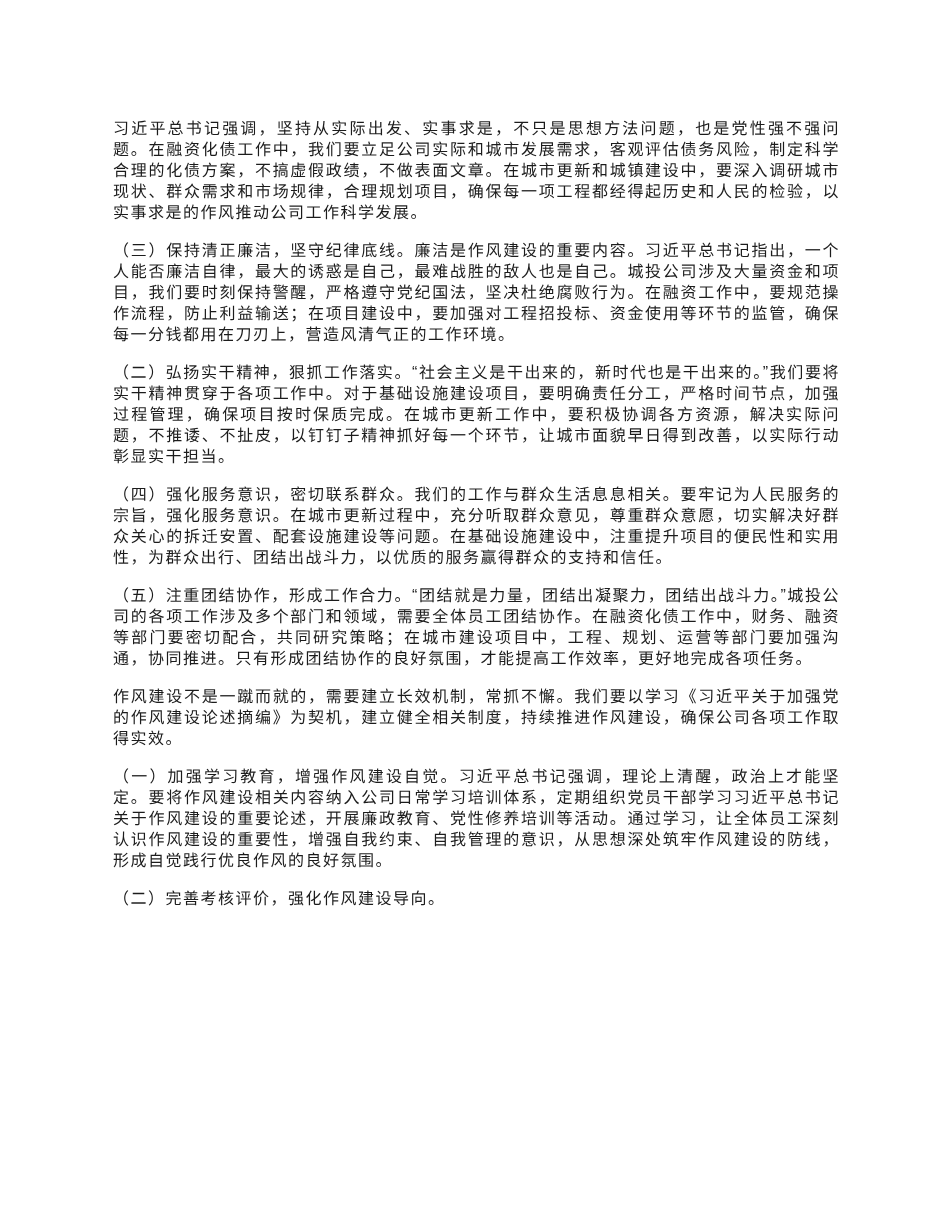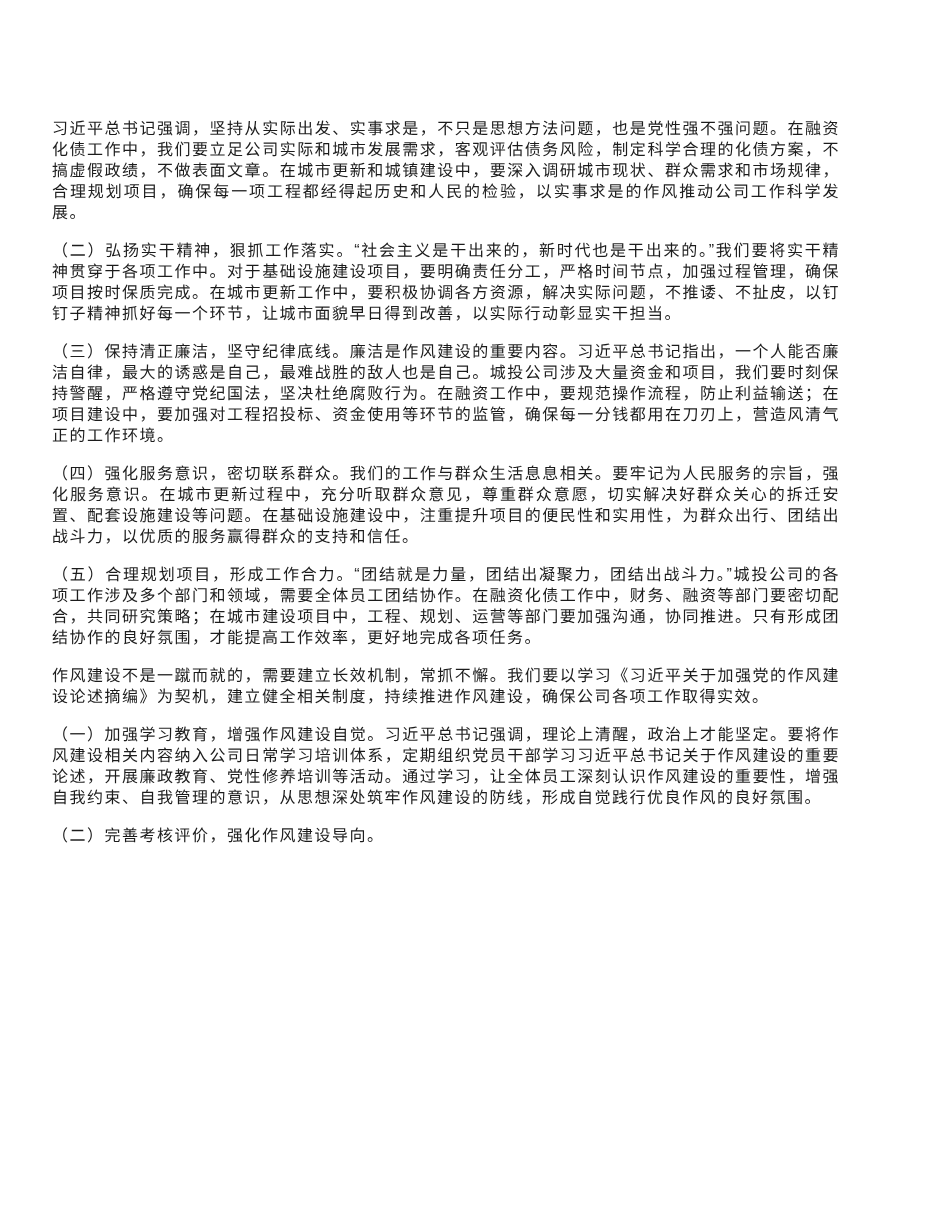--- a/index.html
+++ b/index.html
@@ -5,41 +5,41 @@
   html, body {
     margin: 0;
     padding: 0;
     background: #ffffff;
   }
   .page {
     width: 950px;
     height: 1230px;
     background: #ffffff;
     box-sizing: border-box;
-    padding: 118px 110px 0 52px;
+    padding: 118px 110px 0 113px;
     overflow: hidden;
   }
   .doc-body p {
     margin: 0 0 17px 0;
     font-family: "Liberation Sans", "DejaVu Sans", sans-serif;
     font-size: 16px;
     line-height: 21px;
     letter-spacing: 1.5px;
     color: #1c1c1c;
     text-align: justify;
     word-break: break-all;
   }
 </style>
 </head>
 <body>
 
 <div class="page">
   <div class="doc-body">
     <p>习近平总书记强调，坚持从实际出发、实事求是，不只是思想方法问题，也是党性强不强问题。在融资化债工作中，我们要立足公司实际和城市发展需求，客观评估债务风险，制定科学合理的化债方案，不搞虚假政绩，不做表面文章。在城市更新和城镇建设中，要深入调研城市现状、群众需求和市场规律，合理规划项目，确保每一项工程都经得起历史和人民的检验，以实事求是的作风推动公司工作科学发展。</p>
+    <p>（三）保持清正廉洁，坚守纪律底线。廉洁是作风建设的重要内容。习近平总书记指出，一个人能否廉洁自律，最大的诱惑是自己，最难战胜的敌人也是自己。城投公司涉及大量资金和项目，我们要时刻保持警醒，严格遵守党纪国法，坚决杜绝腐败行为。在融资工作中，要规范操作流程，防止利益输送；在项目建设中，要加强对工程招投标、资金使用等环节的监管，确保每一分钱都用在刀刃上，营造风清气正的工作环境。</p>
     <p>（二）弘扬实干精神，狠抓工作落实。“社会主义是干出来的，新时代也是干出来的。”我们要将实干精神贯穿于各项工作中。对于基础设施建设项目，要明确责任分工，严格时间节点，加强过程管理，确保项目按时保质完成。在城市更新工作中，要积极协调各方资源，解决实际问题，不推诿、不扯皮，以钉钉子精神抓好每一个环节，让城市面貌早日得到改善，以实际行动彰显实干担当。</p>
-    <p>（三）保持清正廉洁，坚守纪律底线。廉洁是作风建设的重要内容。习近平总书记指出，一个人能否廉洁自律，最大的诱惑是自己，最难战胜的敌人也是自己。城投公司涉及大量资金和项目，我们要时刻保持警醒，严格遵守党纪国法，坚决杜绝腐败行为。在融资工作中，要规范操作流程，防止利益输送；在项目建设中，要加强对工程招投标、资金使用等环节的监管，确保每一分钱都用在刀刃上，营造风清气正的工作环境。</p>
     <p>（四）强化服务意识，密切联系群众。我们的工作与群众生活息息相关。要牢记为人民服务的宗旨，强化服务意识。在城市更新过程中，充分听取群众意见，尊重群众意愿，切实解决好群众关心的拆迁安置、配套设施建设等问题。在基础设施建设中，注重提升项目的便民性和实用性，为群众出行、团结出战斗力，以优质的服务赢得群众的支持和信任。</p>
-    <p>（五）合理规划项目，形成工作合力。“团结就是力量，团结出凝聚力，团结出战斗力。”城投公司的各项工作涉及多个部门和领域，需要全体员工团结协作。在融资化债工作中，财务、融资等部门要密切配合，共同研究策略；在城市建设项目中，工程、规划、运营等部门要加强沟通，协同推进。只有形成团结协作的良好氛围，才能提高工作效率，更好地完成各项任务。</p>
+    <p>（五）注重团结协作，形成工作合力。“团结就是力量，团结出凝聚力，团结出战斗力。”城投公司的各项工作涉及多个部门和领域，需要全体员工团结协作。在融资化债工作中，财务、融资等部门要密切配合，共同研究策略；在城市建设项目中，工程、规划、运营等部门要加强沟通，协同推进。只有形成团结协作的良好氛围，才能提高工作效率，更好地完成各项任务。</p>
     <p>作风建设不是一蹴而就的，需要建立长效机制，常抓不懈。我们要以学习《习近平关于加强党的作风建设论述摘编》为契机，建立健全相关制度，持续推进作风建设，确保公司各项工作取得实效。</p>
     <p>（一）加强学习教育，增强作风建设自觉。习近平总书记强调，理论上清醒，政治上才能坚定。要将作风建设相关内容纳入公司日常学习培训体系，定期组织党员干部学习习近平总书记关于作风建设的重要论述，开展廉政教育、党性修养培训等活动。通过学习，让全体员工深刻认识作风建设的重要性，增强自我约束、自我管理的意识，从思想深处筑牢作风建设的防线，形成自觉践行优良作风的良好氛围。</p>
     <p>（二）完善考核评价，强化作风建设导向。</p>
   </div>
 </div>
 
 </body></html>

